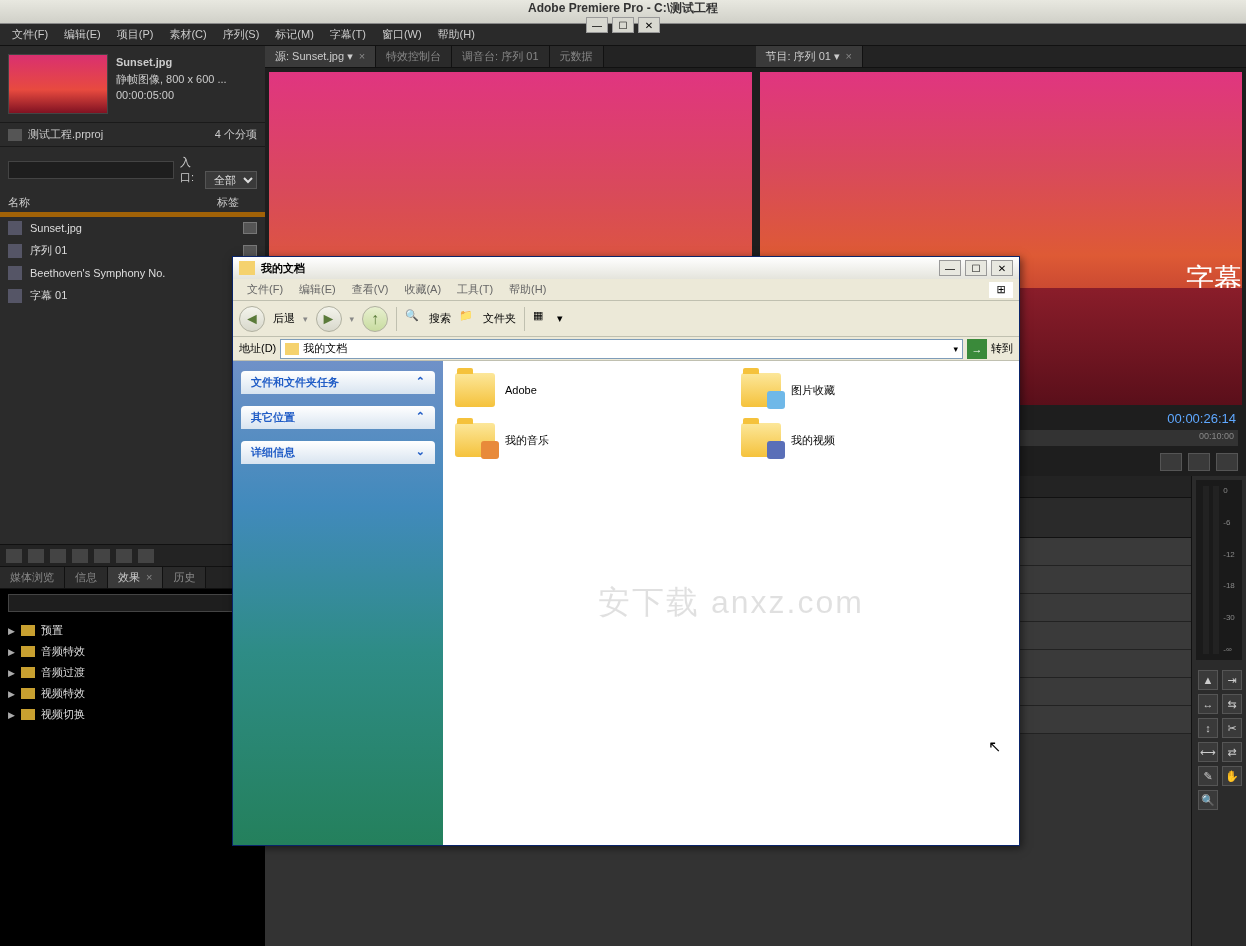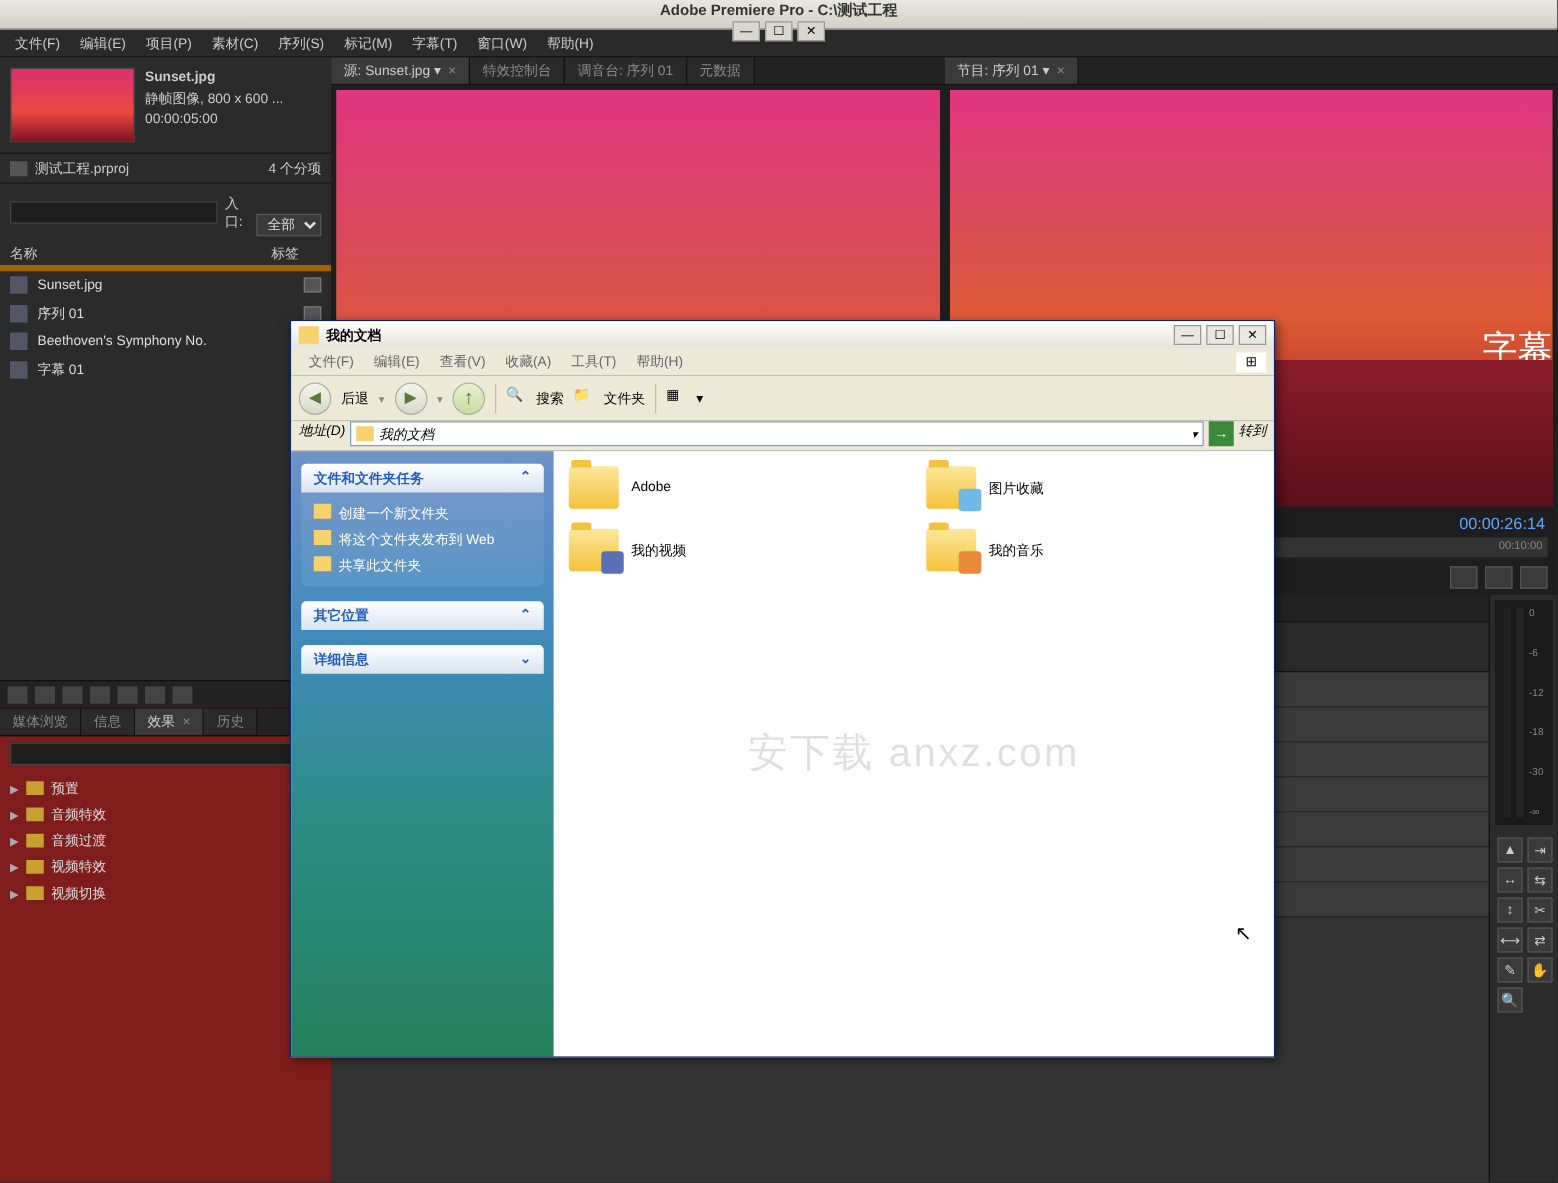--- a/index.html
+++ b/index.html
@@ -40,21 +40,21 @@
 .bin-header { display: flex; padding: 2px 8px; font-size: 11px; color: #ccc; border-bottom: 5px solid #a16207; }
 .bin-header .c1 { flex: 1; } .bin-header .c2 { width: 40px; }
 .bin-list { flex: 1; overflow: auto; }
 .bin-item { display: flex; align-items: center; padding: 4px 8px; font-size: 11px; color: #ddd; gap: 8px; cursor: pointer; }
 .bin-item .icon { width: 14px; height: 14px; background: #556; }
 .bin-item .label-sq { width: 14px; height: 12px; background: #555; margin-left: auto; border: 1px solid #777; }
 .bin-toolbar { height: 22px; background: #232323; display: flex; align-items: center; gap: 6px; padding: 0 6px; border-top: 1px solid #111; }
 .bin-toolbar .tb { width: 16px; height: 14px; background: #444; cursor: pointer; }
 
 
-.lower-left { height: 380px; background: #7f1d1d; border-top: 1px solid #111; display: flex; flex-direction: column; }
+.lower-left { height: 380px; background: #000000; border-top: 1px solid #111; display: flex; flex-direction: column; }
 .search2 { padding: 4px 8px; }
 .search2 input { width: 100%; background: #1e1e1e; border: 1px solid #444; color: #ccc; font-size: 11px; padding: 2px 16px 2px 4px; }
 .fx-tree { flex: 1; padding: 4px 0; overflow: auto; }
 .fx-item { display: flex; align-items: center; padding: 3px 8px; font-size: 11px; color: #ddd; gap: 6px; cursor: pointer; }
 .fx-item .tri { color: #aaa; font-size: 9px; }
 .fx-item .folder { width: 14px; height: 11px; background: #c8a030; }
 
 
 .monitors { display: flex; height: 430px; }
 .monitor { flex: 1; background: #1e1e1e; display: flex; flex-direction: column; }
@@ -94,21 +94,21 @@
 .exp-title .wb { width: 22px; height: 16px; background: #e8e8e0; border: 1px solid #999; margin-left: 4px; font-size:10px; display:flex; align-items:center; justify-content:center; cursor:pointer;}
 .exp-menu { height: 22px; background: #ece9d8; display: flex; align-items: center; padding: 0 6px; font-size: 11px; border-bottom: 1px solid #c0c0b0; }
 .exp-menu .mi { padding: 0 8px; color: #666; cursor: pointer; }
 .exp-menu .flag { margin-left: auto; width: 24px; height: 16px; background: #fff; display:flex; align-items:center; justify-content:center; }
 .exp-tb { height: 36px; background: #ece9d8; display: flex; align-items: center; padding: 0 6px; gap: 8px; border-bottom: 1px solid #c0c0b0; }
 .exp-tb .nav-btn { width: 26px; height: 26px; border-radius: 50%; background: linear-gradient(#f4f4ec, #d8d8cc); border: 1px solid #b0b0a0; display:flex; align-items:center; justify-content:center; cursor:pointer; color:#5a7a3a;}
 .exp-tb .lbl { font-size: 11px; }
 .exp-tb .sep { width: 1px; height: 24px; background: #c0c0b0; }
 .exp-tb .ico-btn { display: flex; align-items: center; gap: 4px; font-size: 11px; cursor: pointer; }
 .exp-tb .ico { width: 20px; height: 20px; }
-.exp-addr { height: 24px; background: #ece9d8; display: flex; align-items: flex-start; padding: 0 6px; gap: 4px; border-bottom: 1px solid #c0c0b0; font-size: 11px; font-style: italic; }
+.exp-addr { height: 24px; background: #ece9d8; display: flex; align-items: center; padding: 0 6px; gap: 4px; border-bottom: 1px solid #c0c0b0; font-size: 11px; }
 .exp-addr .field { flex: 1; height: 20px; background: #fff; border: 1px solid #7f9db9; display: flex; align-items: center; padding: 0 4px; gap: 4px; }
 .exp-addr .go { width: 20px; height: 20px; background: #3a8a3a; color: #fff; display:flex; align-items:center; justify-content:center; cursor:pointer;}
 .exp-body { flex: 1; display: flex; }
 .exp-side { width: 210px; background: linear-gradient(180deg, #6f91c8 0%, #418abc 30%, #2e8c86 60%, #24805c 100%); padding: 10px 0; }
 .side-section { margin: 0 8px 12px; background: rgba(255,255,255,0.08); border-radius: 4px; }
 .side-hdr { background: linear-gradient(#fff, #d8e4f0); color: #215dc6; font-size: 11px; font-weight: bold; padding: 4px 10px; border-radius: 4px 4px 0 0; display:flex; justify-content:space-between; }
 .side-items { padding: 6px 10px; }
 .side-item { font-size: 11px; color: #fff; padding: 3px 0 3px 20px; cursor: pointer; position: relative; }
 .side-item::before { content: ""; position: absolute; left: 0; top: 3px; width: 14px; height: 12px; background: #f5d26e; }
 .exp-files { flex: 1; background: #fff; padding: 12px; position: relative; }
@@ -406,25 +406,20 @@
     <div class="go">→</div>
     <span>转到</span>
   </div>
   <div class="exp-body">
     <div class="exp-side">
       <div class="side-section">
         <div class="side-hdr">
             <span>文件和文件夹任务</span>
             <span>⌃</span>
           </div>
-        <div class="side-items">
-          <div class="side-item">创建一个新文件夹</div>
-          <div class="side-item">将这个文件夹发布到 Web</div>
-          <div class="side-item">共享此文件夹</div>
-        </div>
       </div>
       <div class="side-section">
         <div class="side-hdr">
             <span>其它位置</span>
             <span>⌃</span>
           </div>
       </div>
       <div class="side-section">
         <div class="side-hdr">
             <span>详细信息</span>
@@ -439,28 +434,28 @@
             <span>Adobe</span>
           </div>
         <div class="file-item">
             <div class="folder-ico">
               <div class="overlay ov-pic"></div>
             </div>
             <span>图片收藏</span>
           </div>
         <div class="file-item">
             <div class="folder-ico">
-              <div class="overlay ov-vid"></div>
-            </div>
-            <span>我的视频</span>
+              <div class="overlay ov-mus"></div>
+            </div>
+            <span>我的音乐</span>
           </div>
         <div class="file-item">
             <div class="folder-ico">
-              <div class="overlay ov-mus"></div>
-            </div>
-            <span>我的音乐</span>
+              <div class="overlay ov-vid"></div>
+            </div>
+            <span>我的视频</span>
           </div>
       </div>
       <div class="watermark">安下载 anxz.com</div>
       <div class="cursor">↖</div>
     </div>
   </div>
 </div>
 
 </body></html>

